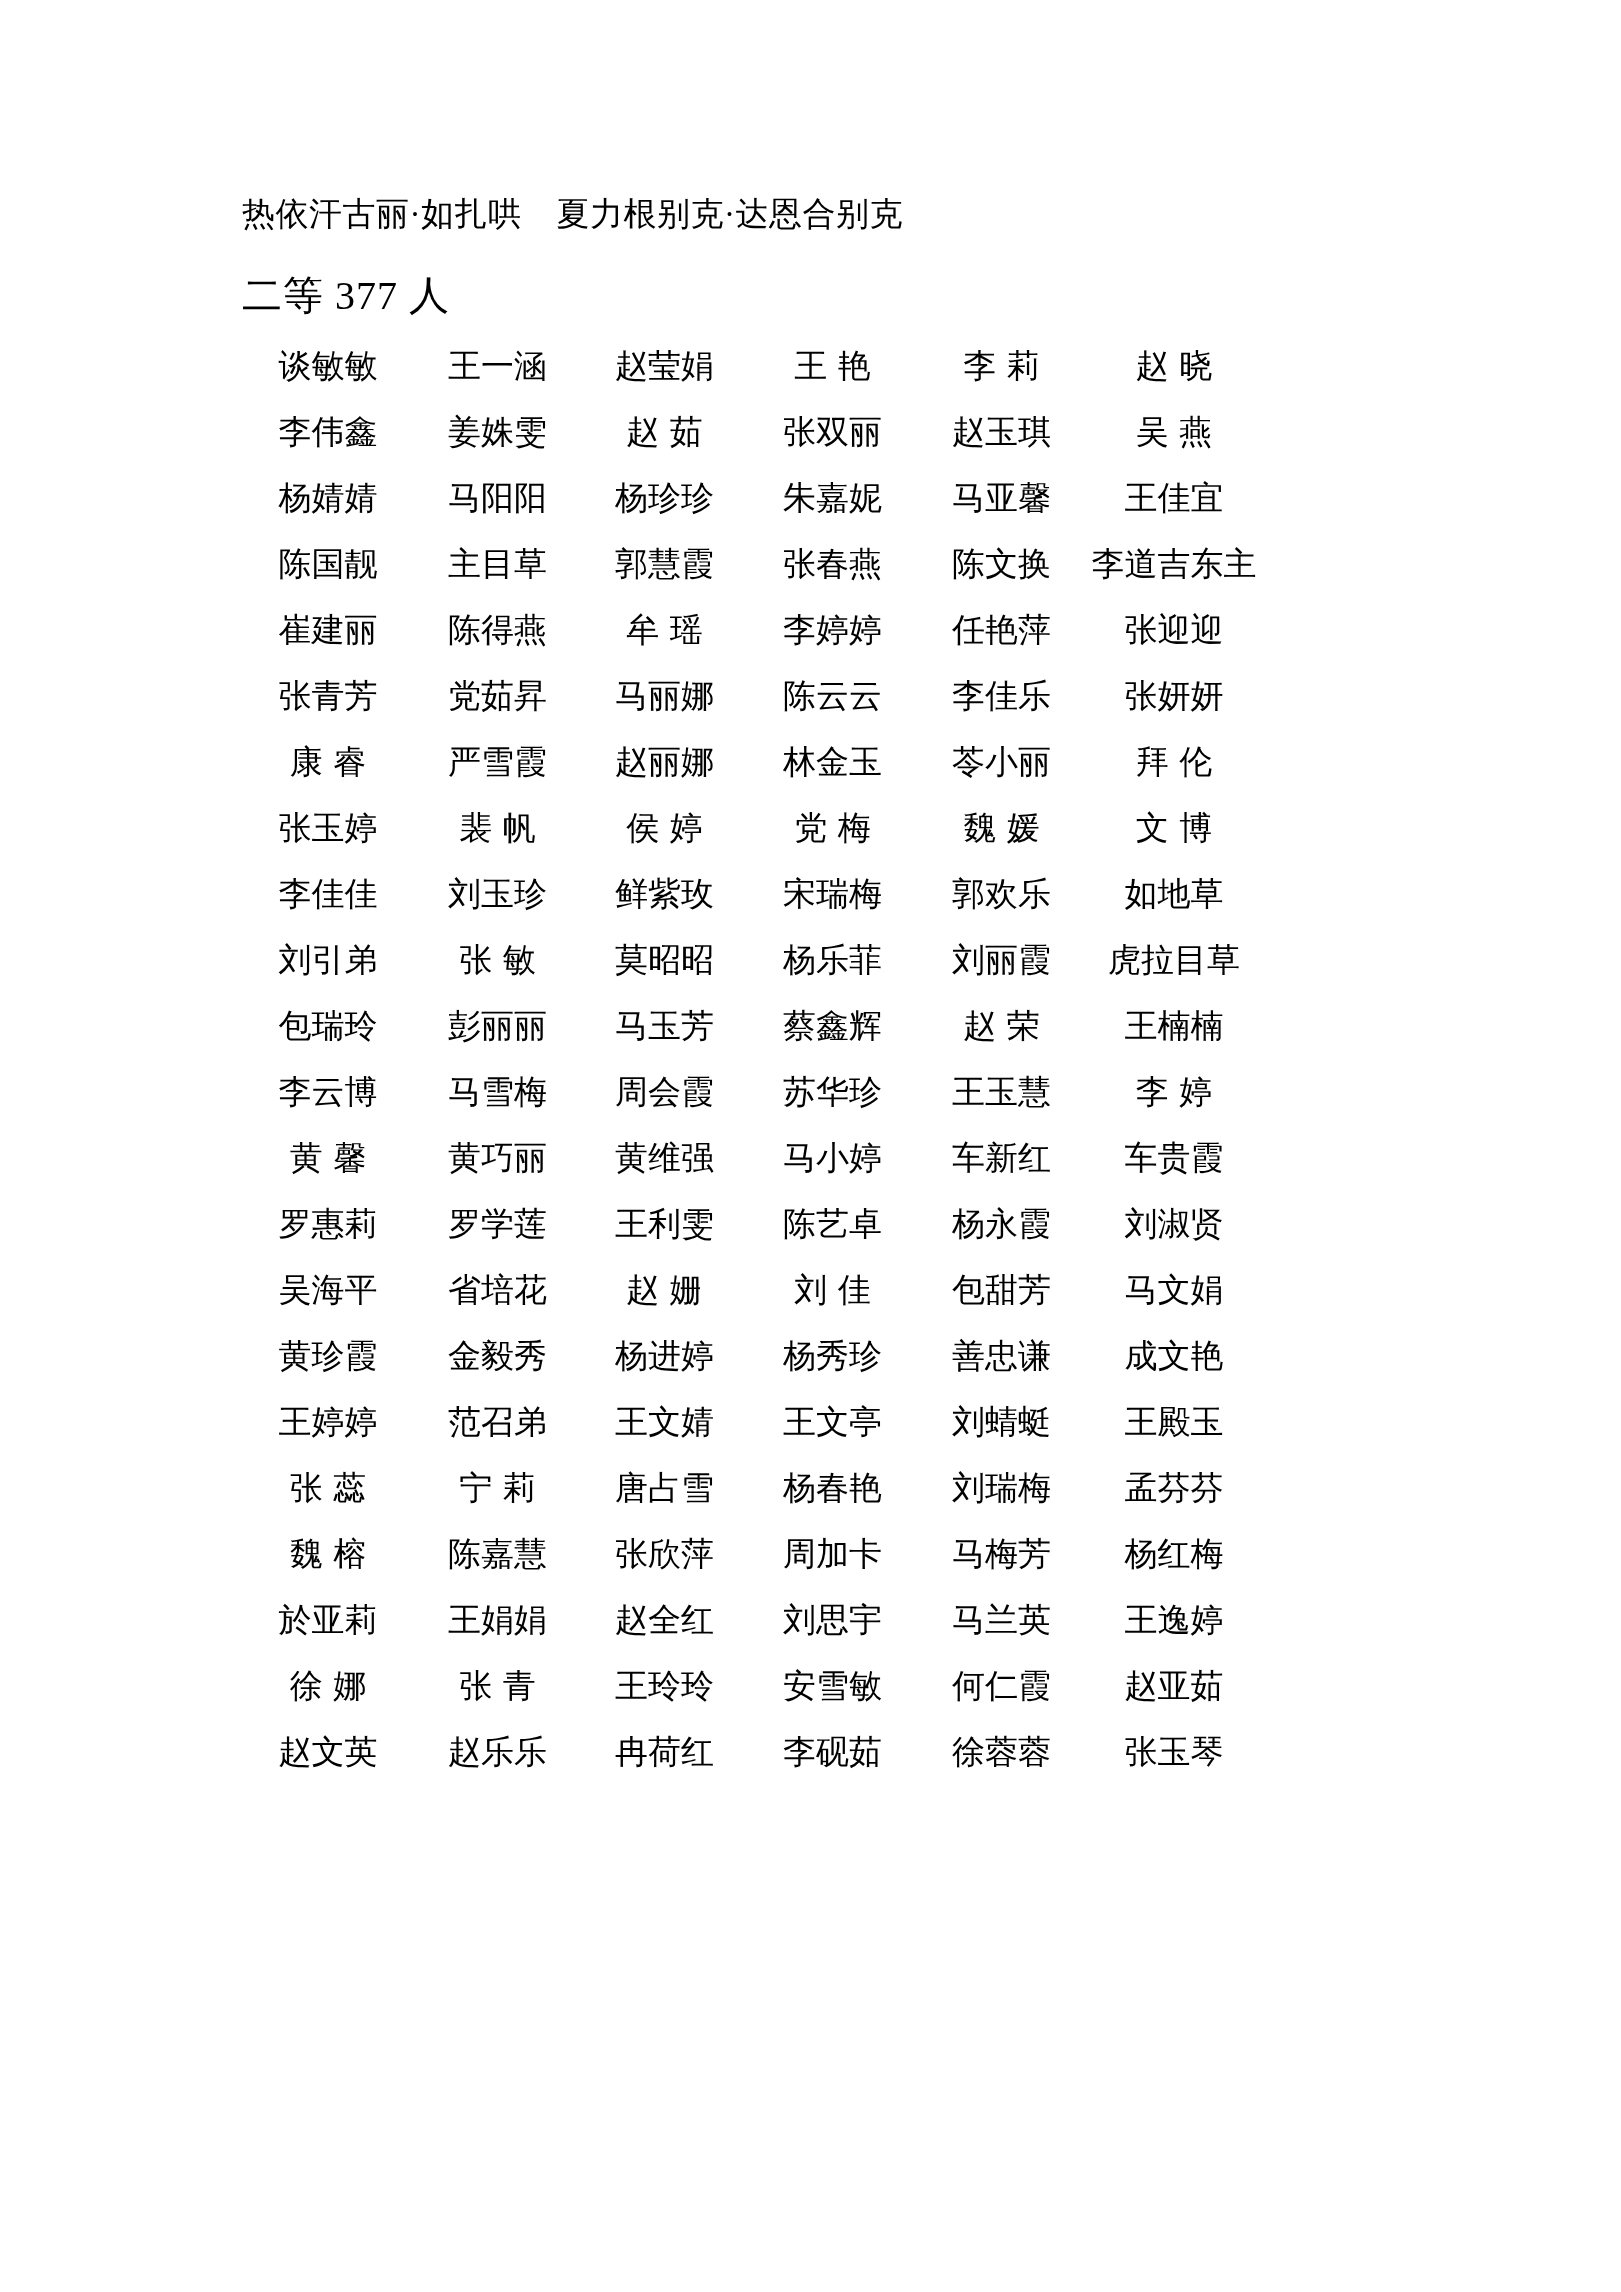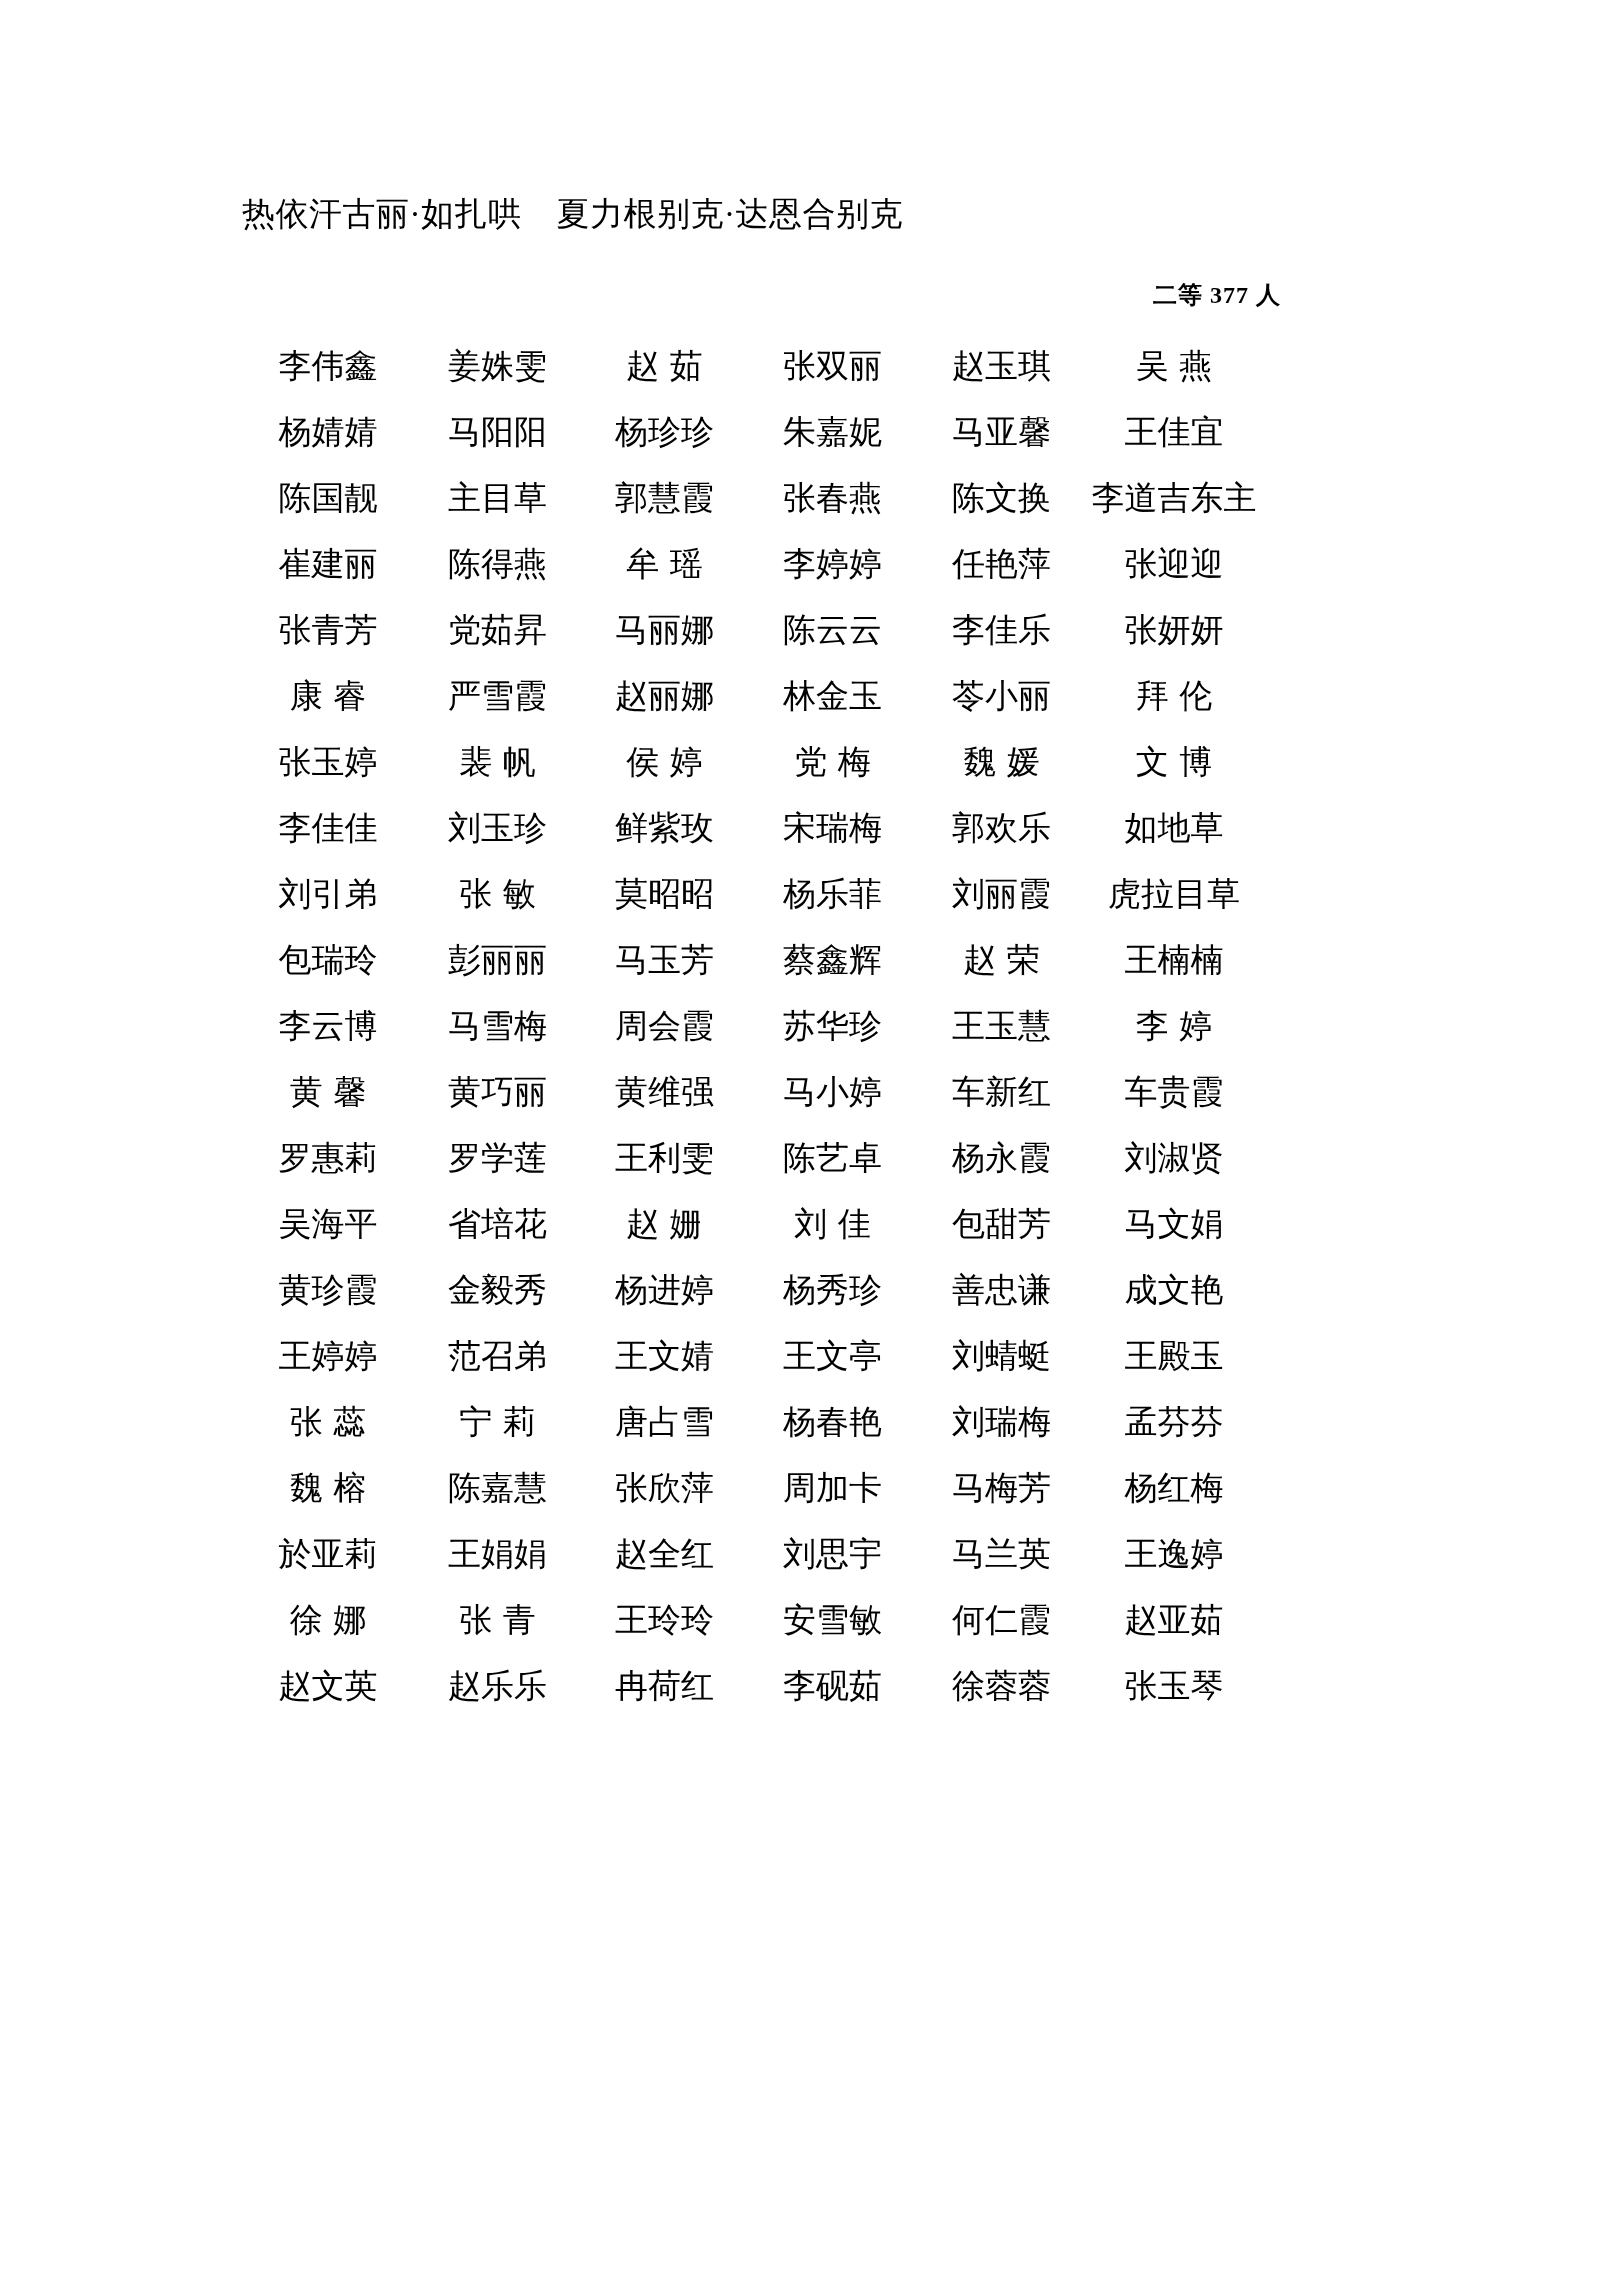--- a/index.html
+++ b/index.html
@@ -29,23 +29,23 @@
     width: 1137px;
   }
   .header-line {
     font-size: 33px;
     line-height: 45px;
     letter-spacing: 0.5px;
     white-space: pre;
     margin-bottom: 35px;
   }
   .section-title {
-    text-align: right;
-    font-size: 24px;
-    font-weight: bold;
+    text-align: left;
+    font-size: 40px;
+    font-weight: normal;
     line-height: 47px;
     margin: 0 0 13.7px 0;
     letter-spacing: 1px;
     padding-right: 98px;
   }
   .name-table {
     border-collapse: collapse;
     width: 1000px;
     table-layout: fixed;
   }
@@ -78,20 +78,28 @@
 <div class="page">
   <div class="content">
 
     <div class="header-line">热依汗古丽·如扎哄    夏力根别克·达恩合别克</div>
 
     <div class="section-title">二等 377 人</div>
 
     <table class="name-table">
       <tbody>
           <tr>
+            <td class="c0"><span>谈敏敏</span></td>
+            <td class="c1"><span>王一涵</span></td>
+            <td class="c2"><span>赵莹娟</span></td>
+            <td class="c3"><span class="sp2">王艳</span></td>
+            <td class="c4"><span class="sp2">李莉</span></td>
+            <td class="c5"><span class="sp2">赵晓</span></td>
+          </tr>
+          <tr>
             <td class="c0"><span>李伟鑫</span></td>
             <td class="c1"><span>姜姝雯</span></td>
             <td class="c2"><span class="sp2">赵茹</span></td>
             <td class="c3"><span>张双丽</span></td>
             <td class="c4"><span>赵玉琪</span></td>
             <td class="c5"><span class="sp2">吴燕</span></td>
           </tr>
           <tr>
             <td class="c0"><span>杨婧婧</span></td>
             <td class="c1"><span>马阳阳</span></td>

